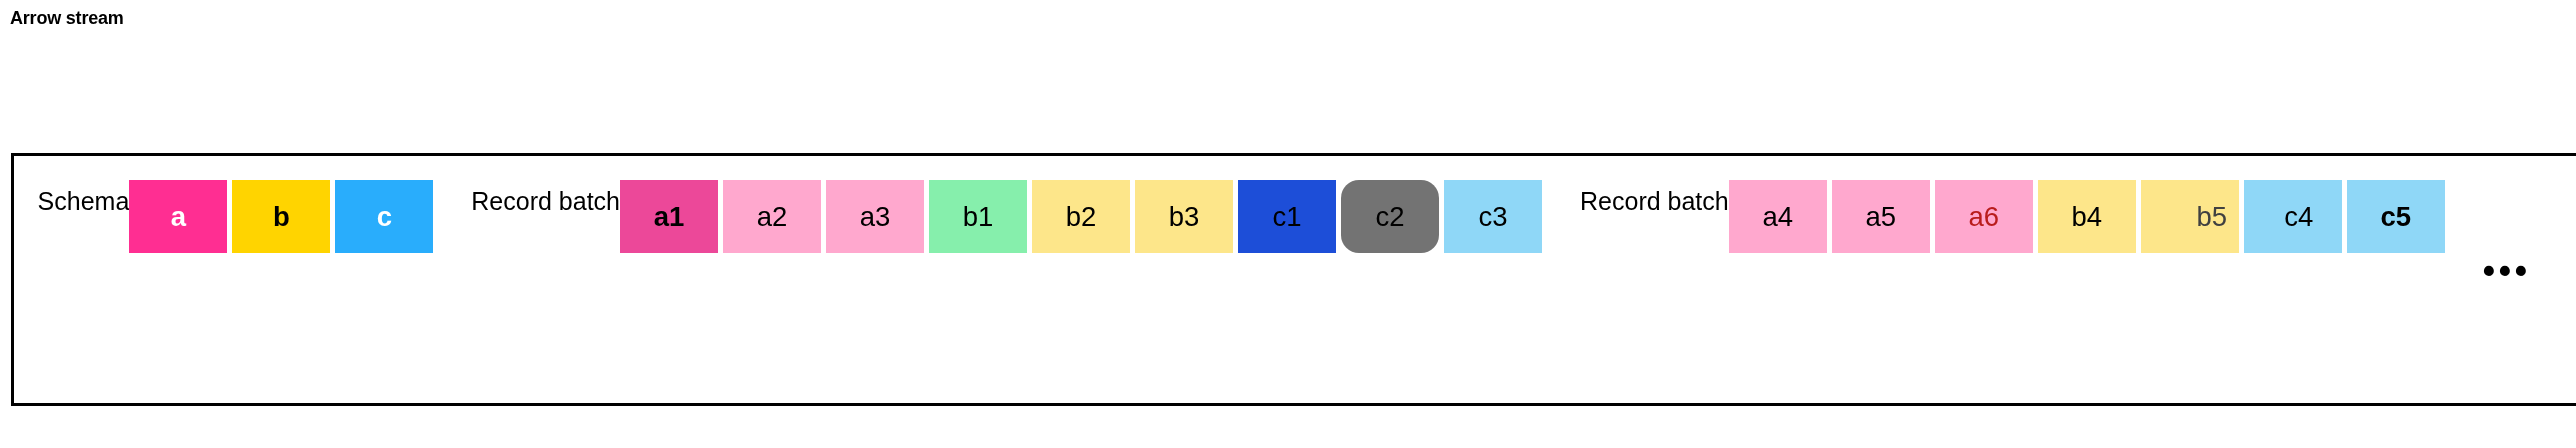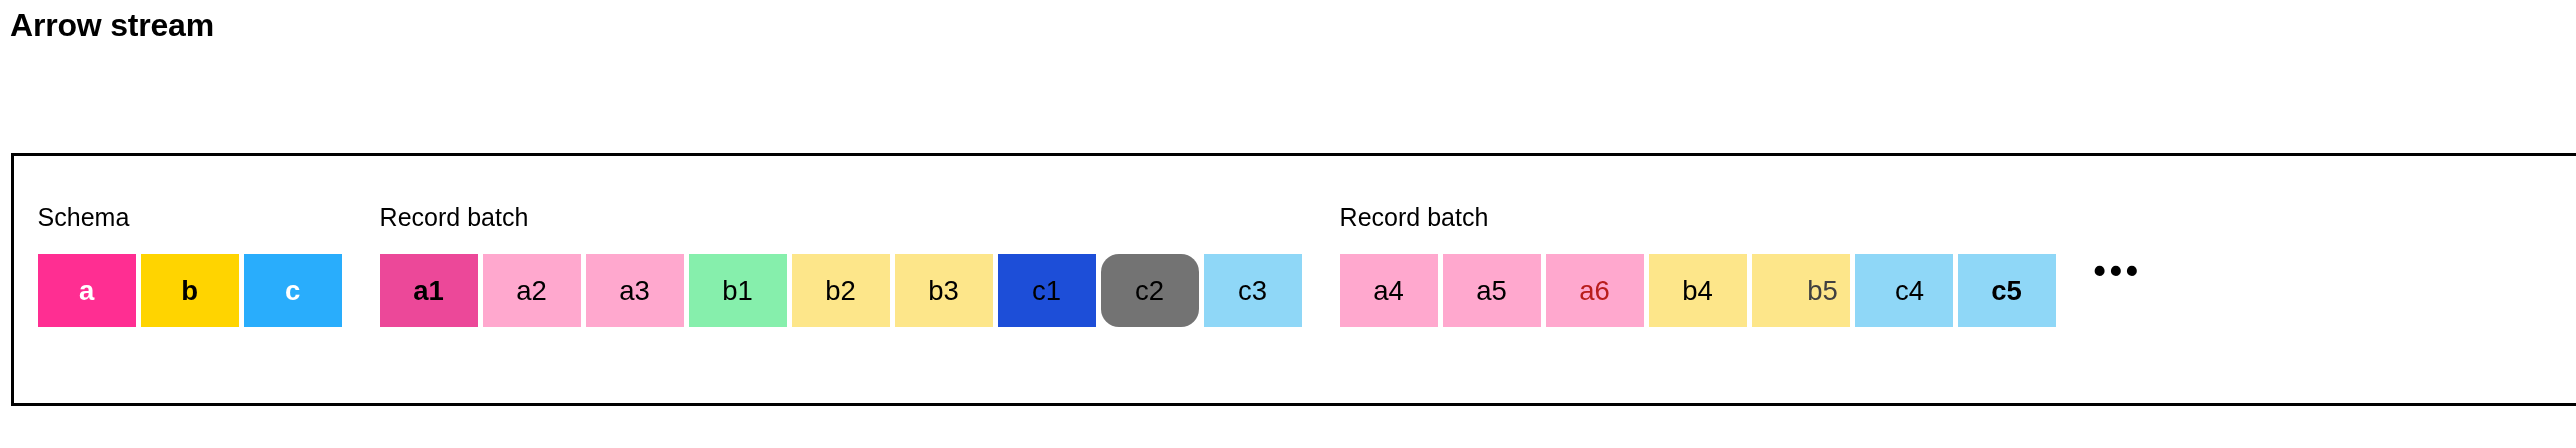--- a/index.html
+++ b/index.html
@@ -14,21 +14,21 @@
     font-family: "Liberation Sans", sans-serif;
     color: #000000;
     overflow: hidden;
     position: relative;
   }
 
   #page-title {
     position: absolute;
     left: 10px;
     top: 9.4px;
-    font-size: 32px;
+    font-size: 18px;
     font-weight: 700;
     letter-spacing: -0.2px;
     line-height: 1;
     white-space: nowrap;
   }
 
   #stream-container {
     position: absolute;
     left: 10.6px;
     top: 153px;
@@ -45,23 +45,22 @@
     left: 0;
     top: 0;
     height: 100%;
     display: flex;
     flex-direction: row;
     align-items: flex-start;
   }
 
   .stream-section {
     display: flex;
-    flex-direction: column;
+    flex-direction: row;
     align-items: flex-start;
-    margin-top: 16px;
   }
 
   .section-label {
     font-size: 25px;
     font-weight: 400;
     line-height: 1;
     white-space: nowrap;
     color: #000000;
   }
 

